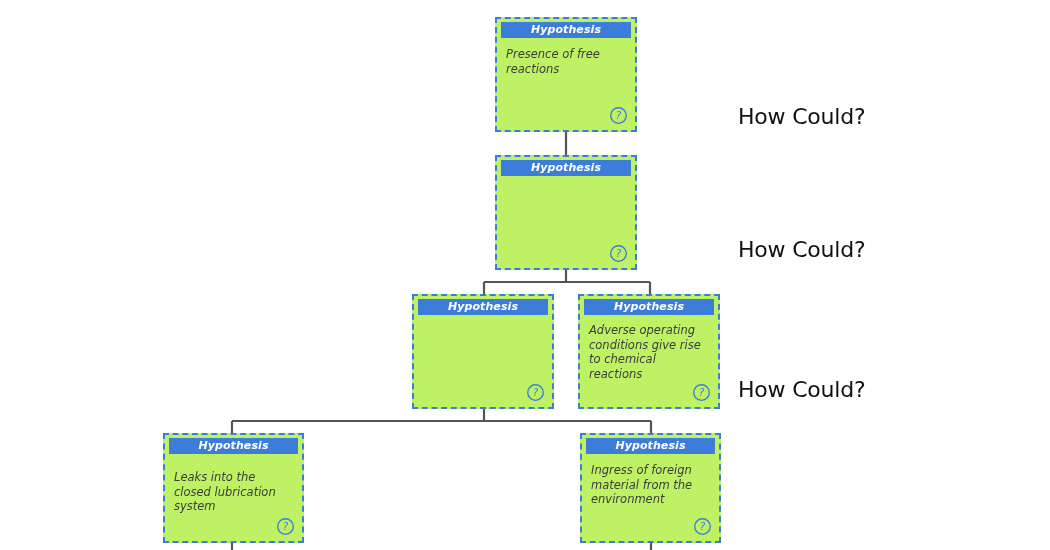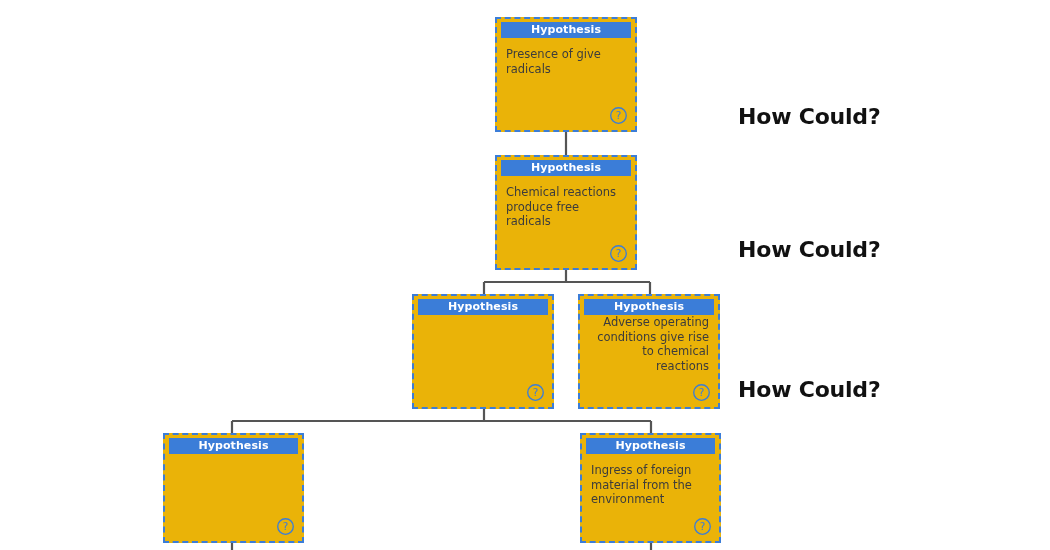--- a/index.html
+++ b/index.html
@@ -17,23 +17,24 @@
     position: relative;
     width: 1050px;
     height: 550px;
     background: #ffffff;
   }
 
   
   .node {
     position: absolute;
     box-sizing: border-box;
-    background: #eab308;
+    background: #bef264;
     border: 2px dashed #3b7dd8;
     padding: 0;
+    font-style: italic;
   }
   .node-header {
     background: #3b7dd8;
     color: #ffffff;
     font-size: 11px;
     font-weight: bold;
     text-align: center;
     line-height: 16px;
     height: 16px;
     margin: 3px 4px 0 4px;
@@ -66,21 +67,21 @@
     width: 1050px;
     height: 550px;
     pointer-events: none;
   }
 
   
   .how-label {
     position: absolute;
     font-family: "DejaVu Sans", sans-serif;
     font-size: 22px;
-    font-weight: bold;
+    font-weight: normal;
     color: #111111;
     white-space: nowrap;
     letter-spacing: -0.2px;
   }
 </style>
 </head>
 <body>
 
 <div id="canvas">
 
@@ -91,63 +92,63 @@
     <path d="M566,270 L566,282 M484,282 L650,282 M484,282 L484,294 M650,282 L650,294" stroke="#555555" stroke-width="2.2" fill="none" stroke-linecap="butt"></path>
 
     <path d="M484,409 L484,421 M232,421 L651,421 M232,421 L232,433 M651,421 L651,433" stroke="#555555" stroke-width="2.2" fill="none" stroke-linecap="butt"></path>
 
     <path d="M232,543 L232,550" stroke="#555555" stroke-width="2.2" fill="none"></path>
     <path d="M651,543 L651,550" stroke="#555555" stroke-width="2.2" fill="none"></path>
   </svg>
 
   <div class="node" style="left:495px;top:17px;width:142px;height:115px;">
     <div class="node-header">Hypothesis</div>
-    <div class="node-body">Presence of give radicals</div>
+    <div class="node-body">Presence of free reactions</div>
     <span class="help-icon">
       <svg viewBox="0 0 20 20" width="19" height="19">
         <circle cx="10" cy="10" r="8.2" fill="none" stroke="#3b7dd8" stroke-width="1.4"></circle>
         <text x="10" y="14.2" text-anchor="middle" font-family="DejaVu Sans, sans-serif" font-size="11" fill="#3b7dd8">?</text>
       </svg>
     </span>
   </div>
 
   <div class="node" style="left:495px;top:155px;width:142px;height:115px;">
     <div class="node-header">Hypothesis</div>
-    <div class="node-body">Chemical reactions produce free radicals</div>
     <span class="help-icon">
       <svg viewBox="0 0 20 20" width="19" height="19">
         <circle cx="10" cy="10" r="8.2" fill="none" stroke="#3b7dd8" stroke-width="1.4"></circle>
         <text x="10" y="14.2" text-anchor="middle" font-family="DejaVu Sans, sans-serif" font-size="11" fill="#3b7dd8">?</text>
       </svg>
     </span>
   </div>
 
   <div class="node" style="left:412px;top:294px;width:142px;height:115px;">
     <div class="node-header">Hypothesis</div>
     <span class="help-icon">
       <svg viewBox="0 0 20 20" width="19" height="19">
         <circle cx="10" cy="10" r="8.2" fill="none" stroke="#3b7dd8" stroke-width="1.4"></circle>
         <text x="10" y="14.2" text-anchor="middle" font-family="DejaVu Sans, sans-serif" font-size="11" fill="#3b7dd8">?</text>
       </svg>
     </span>
   </div>
 
   <div class="node" style="left:578px;top:294px;width:142px;height:115px;">
     <div class="node-header">Hypothesis</div>
-    <div class="node-body" style="padding-top:0;text-align:right;">Adverse operating conditions give rise to chemical reactions</div>
+    <div class="node-body" style="padding-top:8px;">Adverse operating conditions give rise to chemical reactions</div>
     <span class="help-icon">
       <svg viewBox="0 0 20 20" width="19" height="19">
         <circle cx="10" cy="10" r="8.2" fill="none" stroke="#3b7dd8" stroke-width="1.4"></circle>
         <text x="10" y="14.2" text-anchor="middle" font-family="DejaVu Sans, sans-serif" font-size="11" fill="#3b7dd8">?</text>
       </svg>
     </span>
   </div>
 
   <div class="node" style="left:163px;top:433px;width:141px;height:110px;">
     <div class="node-header">Hypothesis</div>
+    <div class="node-body" style="padding-top:16px;">Leaks into the closed lubrication system</div>
     <span class="help-icon">
       <svg viewBox="0 0 20 20" width="19" height="19">
         <circle cx="10" cy="10" r="8.2" fill="none" stroke="#3b7dd8" stroke-width="1.4"></circle>
         <text x="10" y="14.2" text-anchor="middle" font-family="DejaVu Sans, sans-serif" font-size="11" fill="#3b7dd8">?</text>
       </svg>
     </span>
   </div>
 
   <div class="node" style="left:580px;top:433px;width:141px;height:110px;">
     <div class="node-header">Hypothesis</div>

